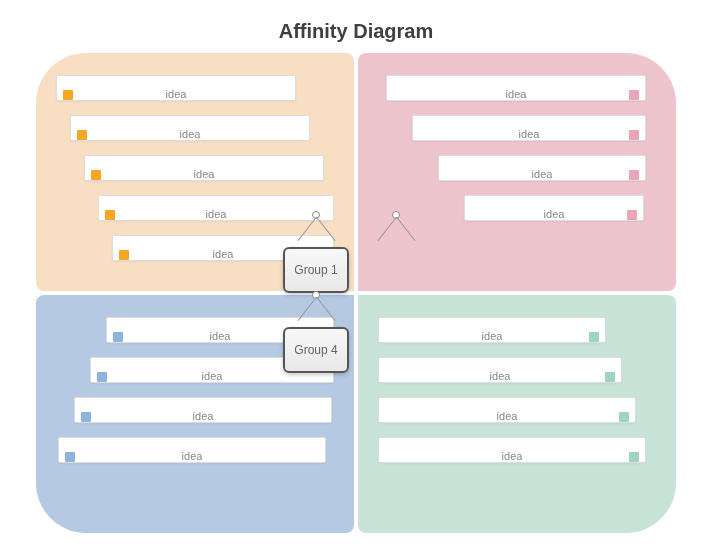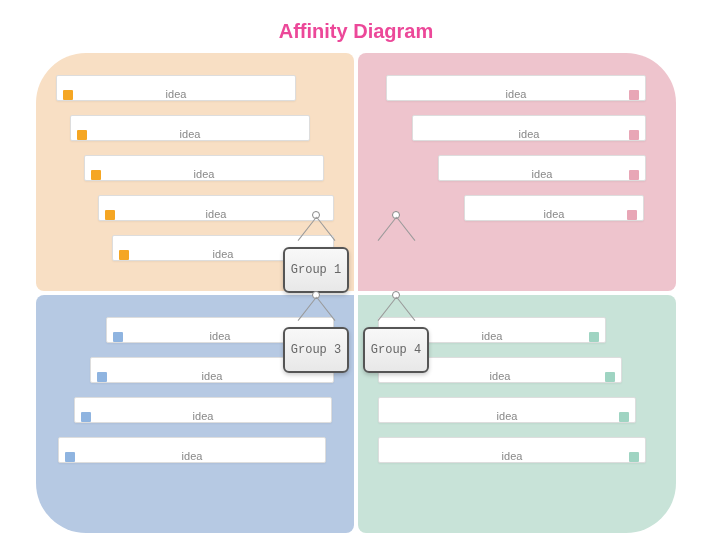--- a/index.html
+++ b/index.html
@@ -6,21 +6,21 @@
   body {
     font-family: Arial, sans-serif;
     background: #fff;
     width: 712px;
     height: 559px;
     position: relative;
     overflow: hidden;
   }
   .title {
     text-align: center;
-    color: #ec4899;
+    color: #404040;
     font-size: 20px;
     font-weight: bold;
     padding-top: 20px;
     padding-bottom: 10px;
   }
   .grid {
     position: relative;
     width: 640px;
     height: 480px;
     margin: 0 auto;
@@ -90,21 +90,20 @@
     position: absolute;
     top: 50%;
     left: 50%;
     transform: translate(-50%, -50%);
     width: 160px;
     height: 160px;
     display: grid;
     grid-template-columns: 1fr 1fr;
     grid-template-rows: 1fr 1fr;
     pointer-events: none;
-    font-family: Liberation Mono, monospace;
   }
   .group-tag {
     position: relative;
     display: flex;
     align-items: flex-end;
     justify-content: center;
   }
   .group-box {
     background: linear-gradient(#f8f8f8, #e8e8e8);
     border: 2px solid #555;
@@ -241,22 +240,17 @@
       <span class="strings"></span>
       <div class="group-box">Group 1</div>
     </div>
     <div class="group-tag">
       <span class="hook"></span>
       <span class="strings"></span>
     </div>
     <div class="group-tag">
       <span class="hook"></span>
       <span class="strings"></span>
-      <div class="group-box">Group 3</div>
-    </div>
-    <div class="group-tag">
-      <span class="hook"></span>
-      <span class="strings"></span>
       <div class="group-box">Group 4</div>
     </div>
   </div>
 
 </div>
 
 </body></html>

